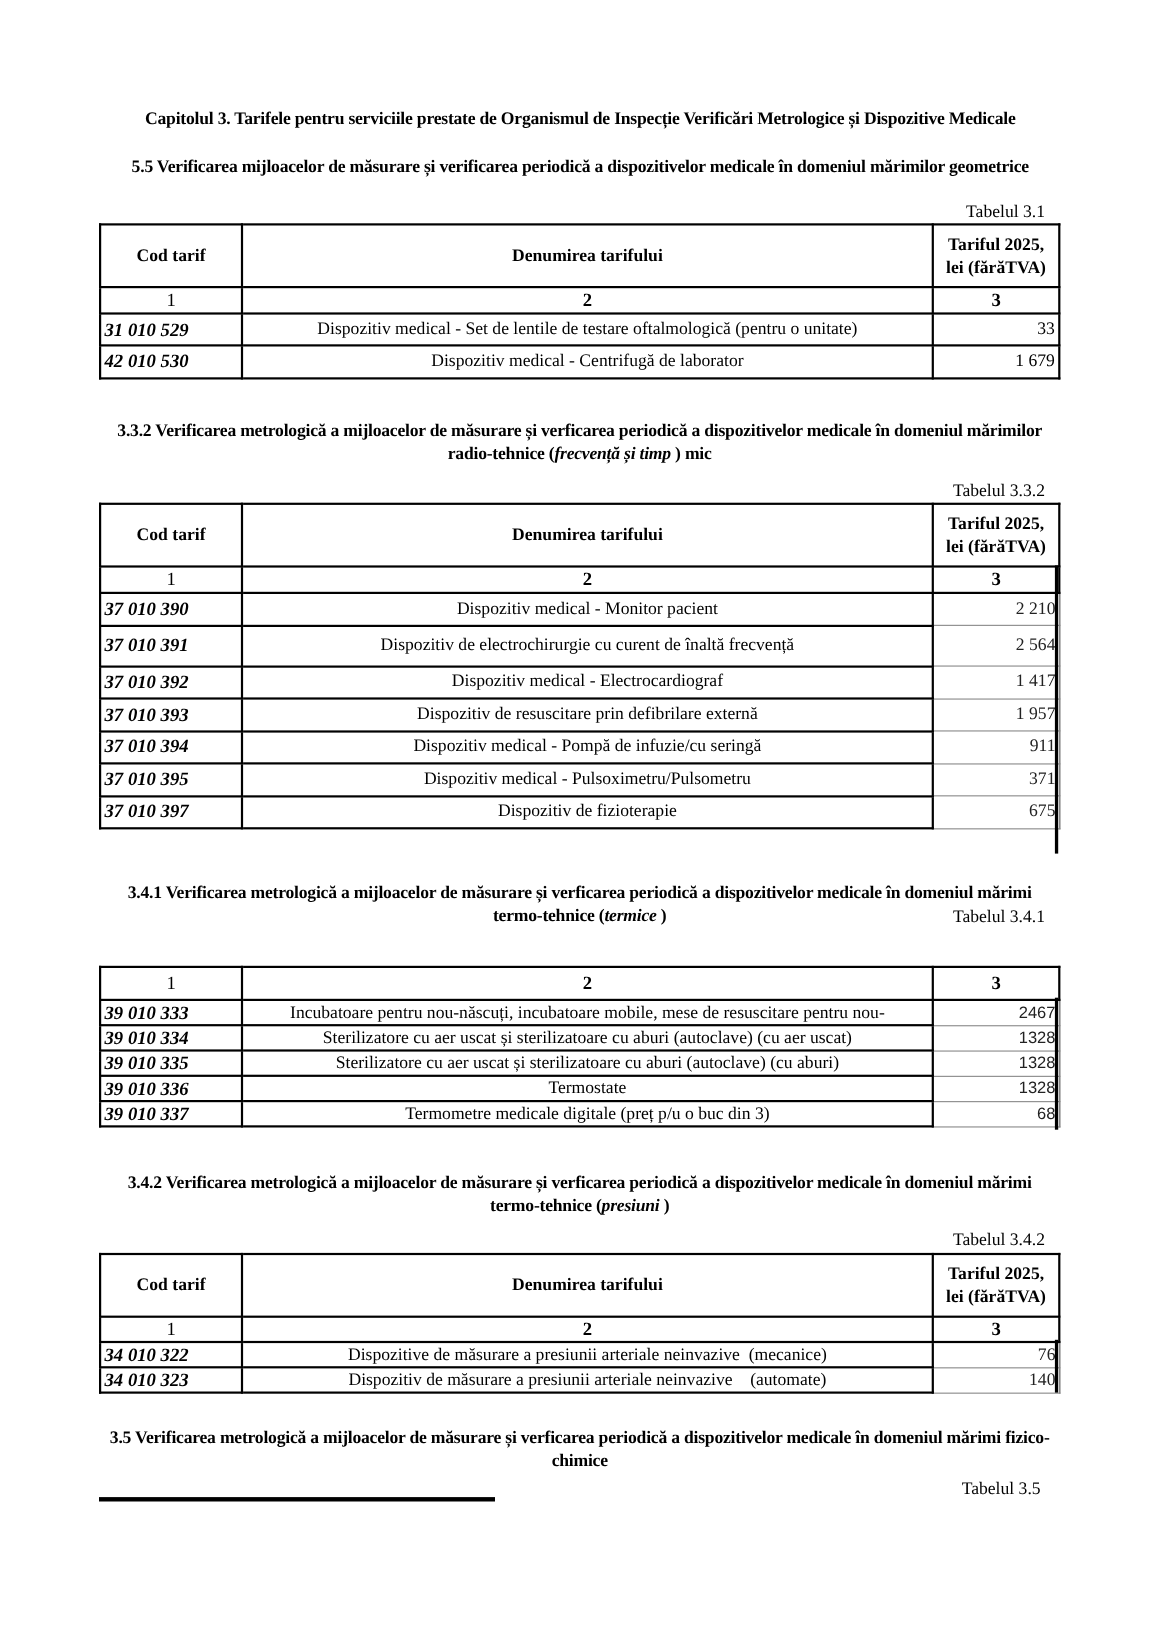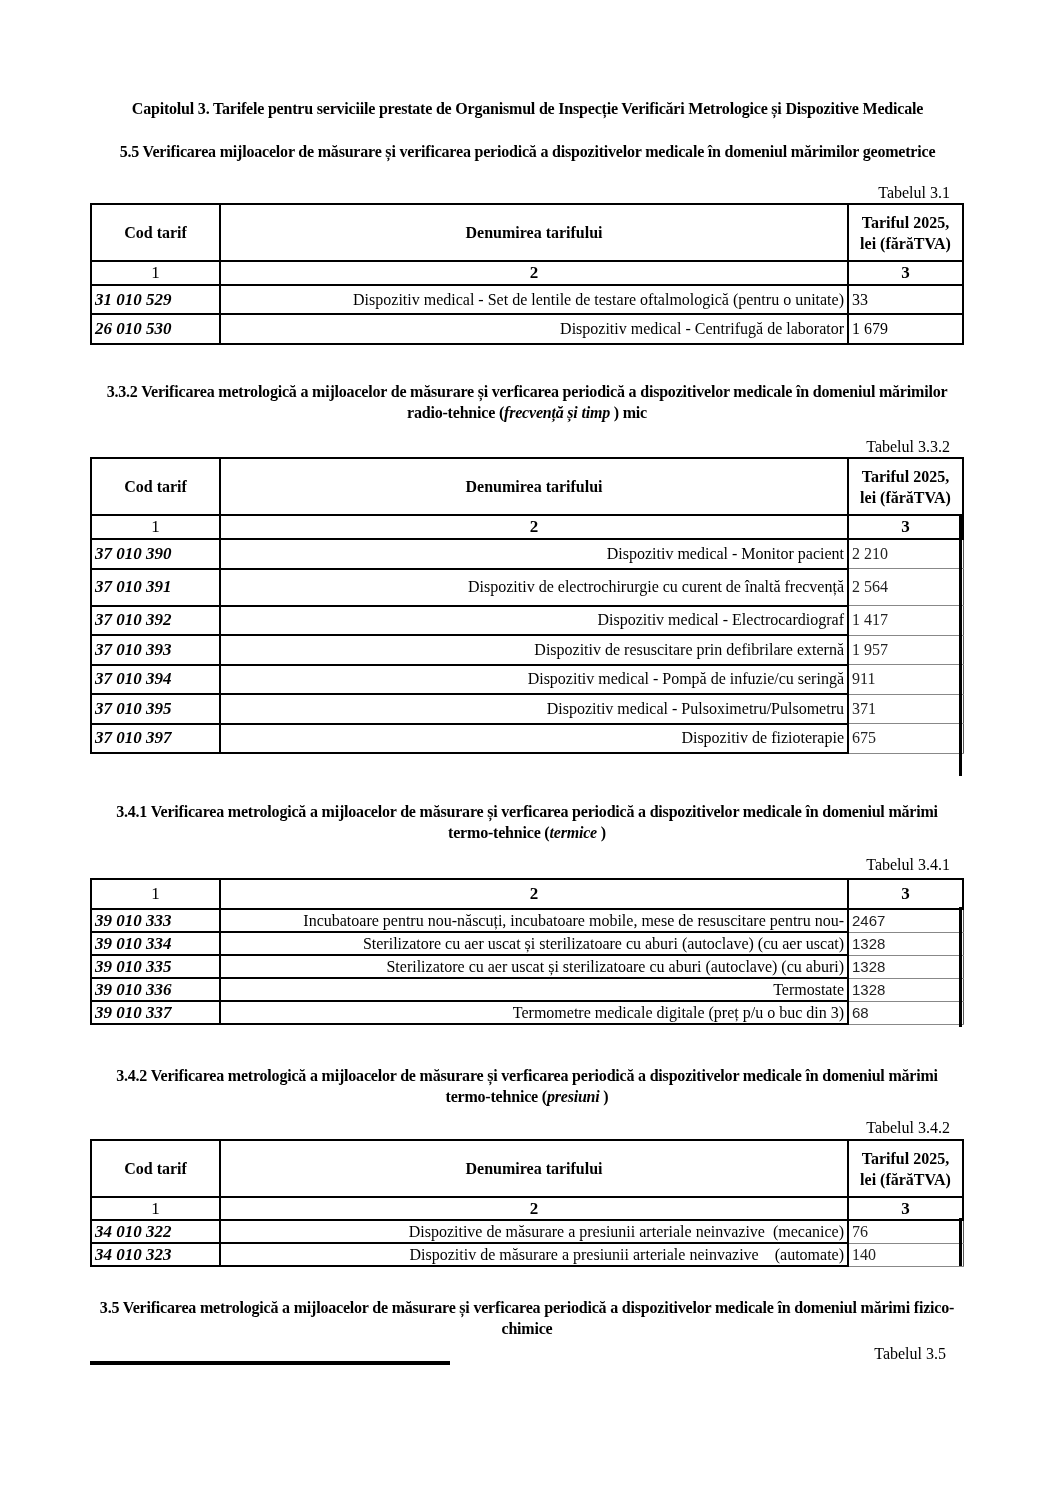--- a/index.html
+++ b/index.html
@@ -26,22 +26,22 @@
       overflow: hidden; white-space: nowrap;
     }
     col.c1 { width: 129px; }
     col.c2 { width: 628px; }
     col.c3 { width: 115px; }
     .hdr td { font-weight: bold; text-align: center; }
     .hdr td.c3h { line-height: 21px; font-size: 16px; padding: 4px 1px; }
     .numrow td { font-weight: bold; text-align: center; font-size: 17px; }
     .numrow td.n1 { font-weight: normal; }
     td.code { font-weight: bold; text-align: left; font-size: 17px; font-style: italic; }
-    td.name { text-align: right; padding-left: 3px; margin-left: 35px; }
-    td.price { text-align: left; }
+    td.name { text-align: center; padding-left: 3px; margin-left: 35px; }
+    td.price { text-align: right; }
     td.price.thin { border-left: 1.5px solid #555; border-right: 1.5px solid #555; border-top: 1px solid #888; border-bottom: 1px solid #888; color: #222; margin-top: 48px; }
     td.price.sans { font-family: "Liberation Sans", "DejaVu Sans", sans-serif; font-size: 15px; }
     .tbl341 td { border-width: 2px; }
     .tbl342 td { border-width: 2px; }
     .right-edge { position: absolute; background: #000; width: 3px; }
     .footnote-rule { position: absolute; left: 90px; top: 1361px; width: 360px; height: 4px; background: #000; }
   </style>
 </head>
 <body>
 
@@ -71,21 +71,21 @@
       <td class="n1">1</td>
       <td>2</td>
       <td>3</td>
     </tr>
     <tr style="height:29px;">
       <td class="code">31 010 529</td>
       <td class="name">Dispozitiv medical - Set de lentile de testare oftalmologică  (pentru o unitate)</td>
       <td class="price">33</td>
     </tr>
     <tr style="height:30px;">
-      <td class="code">26 010 530</td>
+      <td class="code">42 010 530</td>
       <td class="name">Dispozitiv medical - Centrifugă de laborator</td>
       <td class="price">1 679</td>
     </tr>
   </tbody>
     </table>
 
   <div class="heading" style="top:381px; width:860px; left:97px;">
     <span>3.3.2 Verificarea metrologică a mijloacelor de măsurare și verficarea periodică a dispozitivelor medicale în domeniul mărimilor radio-tehnice (</span><i>frecvență și timp</i><span> ) mic</span>
   </div>
   <div class="tabel-label" style="top:438px;">Tabelul 3.3.2</div>
@@ -142,21 +142,21 @@
       <td class="name">Dispozitiv de fizioterapie</td>
       <td class="price thin">675</td>
     </tr>
   </tbody>
     </table>
   <div class="right-edge" style="left:959px; top:514px; height:262px;"></div>
 
   <div class="heading" style="top:801px; width:860px; left:97px;">
     <span>3.4.1 Verificarea metrologică a mijloacelor de măsurare și verficarea periodică a dispozitivelor medicale în domeniul mărimi termo-tehnice (</span><i>termice</i><span> )</span>
   </div>
-  <div class="tabel-label" style="top:856px;">Tabelul 3.4.1</div>
+  <div class="tabel-label" style="top:825px;">Tabelul 3.4.1</div>
 
   <table class="tarif tbl341" style="top:878px;">
     <colgroup>
         <col class="c1">
         <col class="c2">
         <col class="c3">
       </colgroup>
     <tbody>
         <tr class="numrow" style="height:30px;">
       <td class="n1">1</td>

